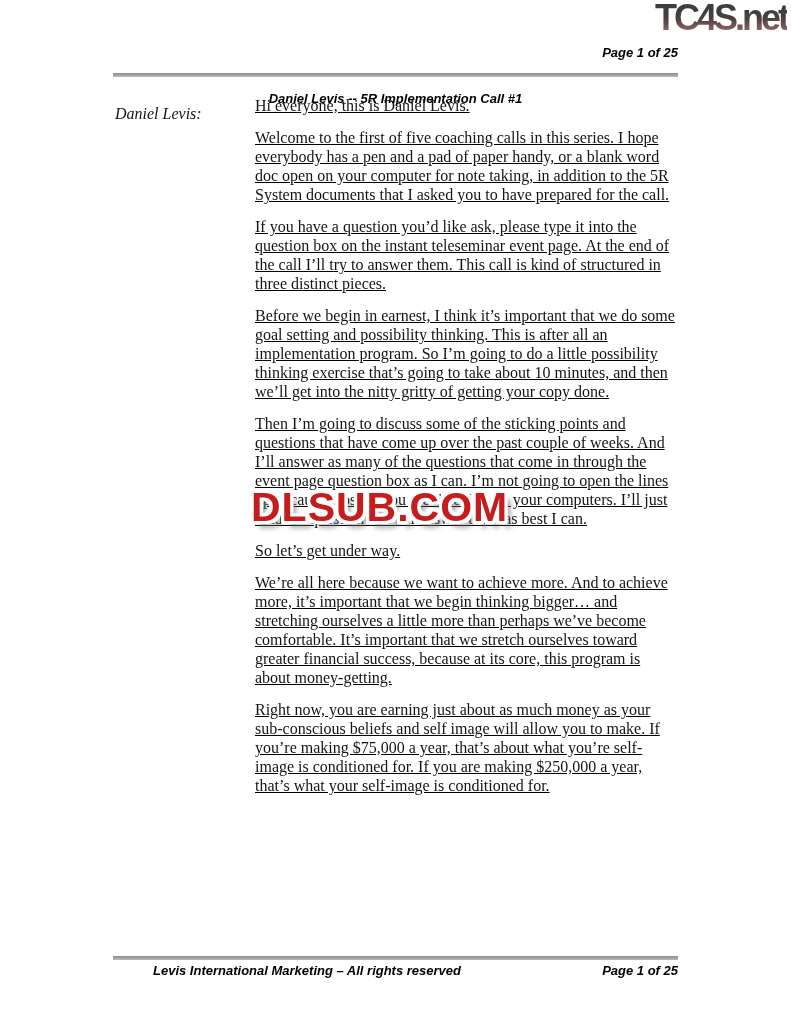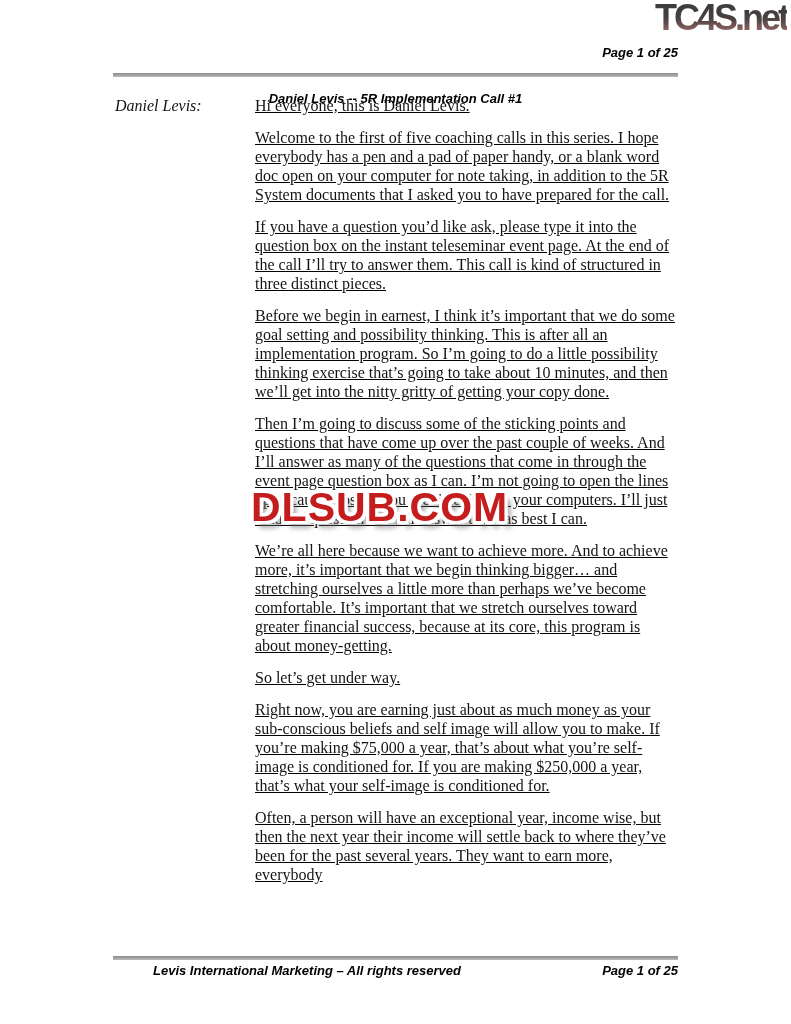--- a/index.html
+++ b/index.html
@@ -43,21 +43,21 @@
     background: linear-gradient(180deg, #8d8d8d 0%, #a5a5a5 60%, #bdbdbd 100%);
   }
   .rule-top { top: 73px; }
   .rule-bottom { top: 956px; }
 
   
   .content {
     position: absolute; top: 96px; left: 115px; width: 565px;
     display: flex; align-items: flex-start;
   }
-  .speaker-col { width: 140px; flex: 0 0 140px; }
+  .speaker-col { width: 140px; flex: 0 0 140px; margin-top: 8px; }
   .speaker {
     font-style: italic; font-size: 16px; line-height: 19px; color: #141414;
   }
   .text-col { flex: 1 1 auto; max-width: 424px; text-decoration: underline; }
   .text-col p {
     margin: 0 0 13px 0;
     font-size: 16px; line-height: 19px; color: #141414;
   }
 
   
@@ -119,24 +119,23 @@
   <div class="content">
     <div class="speaker-col">
       <span class="speaker">Daniel Levis:</span>
     </div>
     <div class="text-col">
       <p>Hi everyone, this is Daniel Levis.</p>
       <p>Welcome to the first of five coaching calls in this series. I hope everybody has a pen and a pad of paper handy, or a blank word doc open on your computer for note taking, in addition to the 5R System documents that I asked you to have prepared for the call.</p>
       <p>If you have a question you’d like ask, please type it into the question box on the instant teleseminar event page. At the end of the call I’ll try to answer them. This call is kind of structured in three distinct pieces.</p>
       <p>Before we begin in earnest, I think it’s important that we do some goal setting and possibility thinking. This is after all an implementation program. So I’m going to do a little possibility thinking exercise that’s going to take about 10 minutes, and then we’ll get into the nitty gritty of getting your copy done.</p>
       <p>Then I’m going to discuss some of the sticking points and questions that have come up over the past couple of weeks. And I’ll answer as many of the questions that come in through the event page question box as I can. I’m not going to open the lines up because most of you are listening on your computers. I’ll just read the question and I’ll answer them as best I can.</p>
+      <p>So let’s get under way.</p>
       <p>We’re all here because we want to achieve more.  And to achieve more, it’s important that we begin thinking bigger… and stretching ourselves a little more than perhaps we’ve become comfortable. It’s important that we stretch ourselves toward greater financial success, because at its core, this program is about money-getting.</p>
-      <p>So let’s get under way.</p>
       <p>Right now, you are earning just about as much money as your sub-conscious beliefs and self image will allow you to make. If you’re making $75,000 a year, that’s about what you’re self-image is conditioned for. If you are making $250,000 a year, that’s what your self-image is conditioned for.</p>
-      <p>Often, a person will have an exceptional year, income wise, but then the next year their income will settle back to where they’ve been for the past several years. They want to earn more, everybody</p>
     </div>
   </div>
 
   <div class="dlsub-watermark">DLSUB.COM</div>
 
   <div class="rule rule-bottom"></div>
   <div class="footer-left">Levis International Marketing – All rights reserved</div>
   <div class="footer-right">Page 1 of 25</div>
 
 

